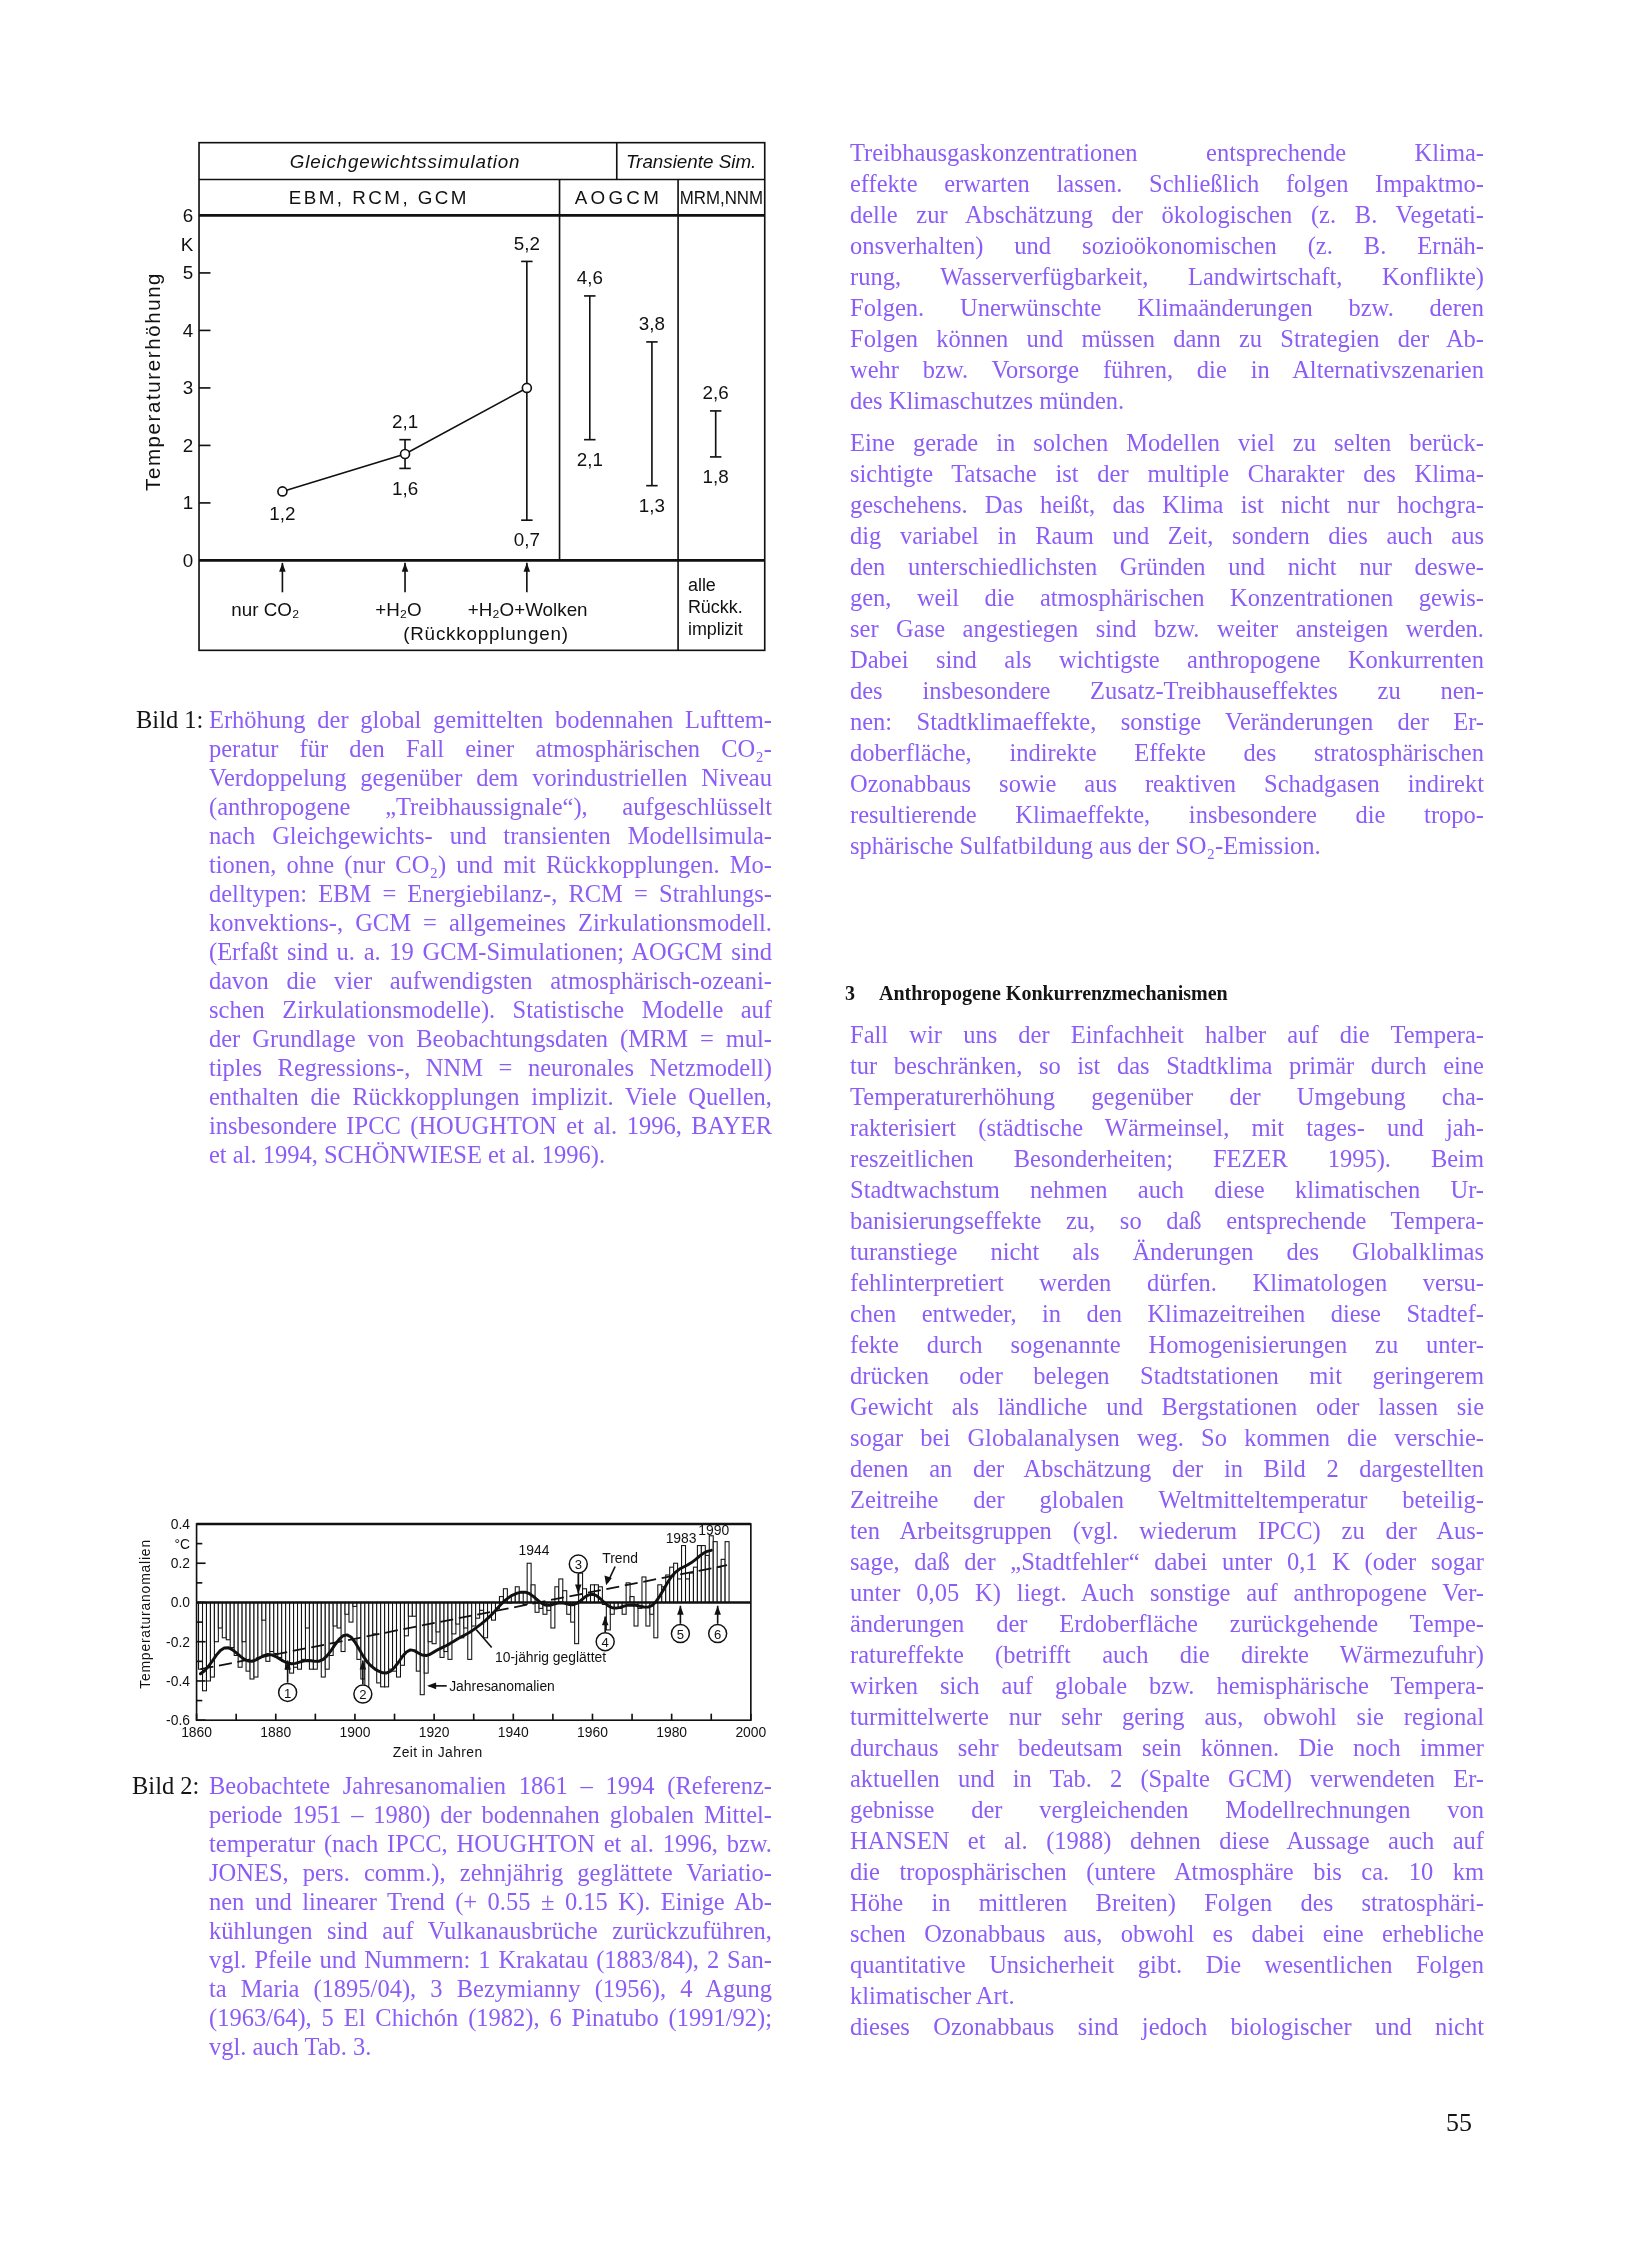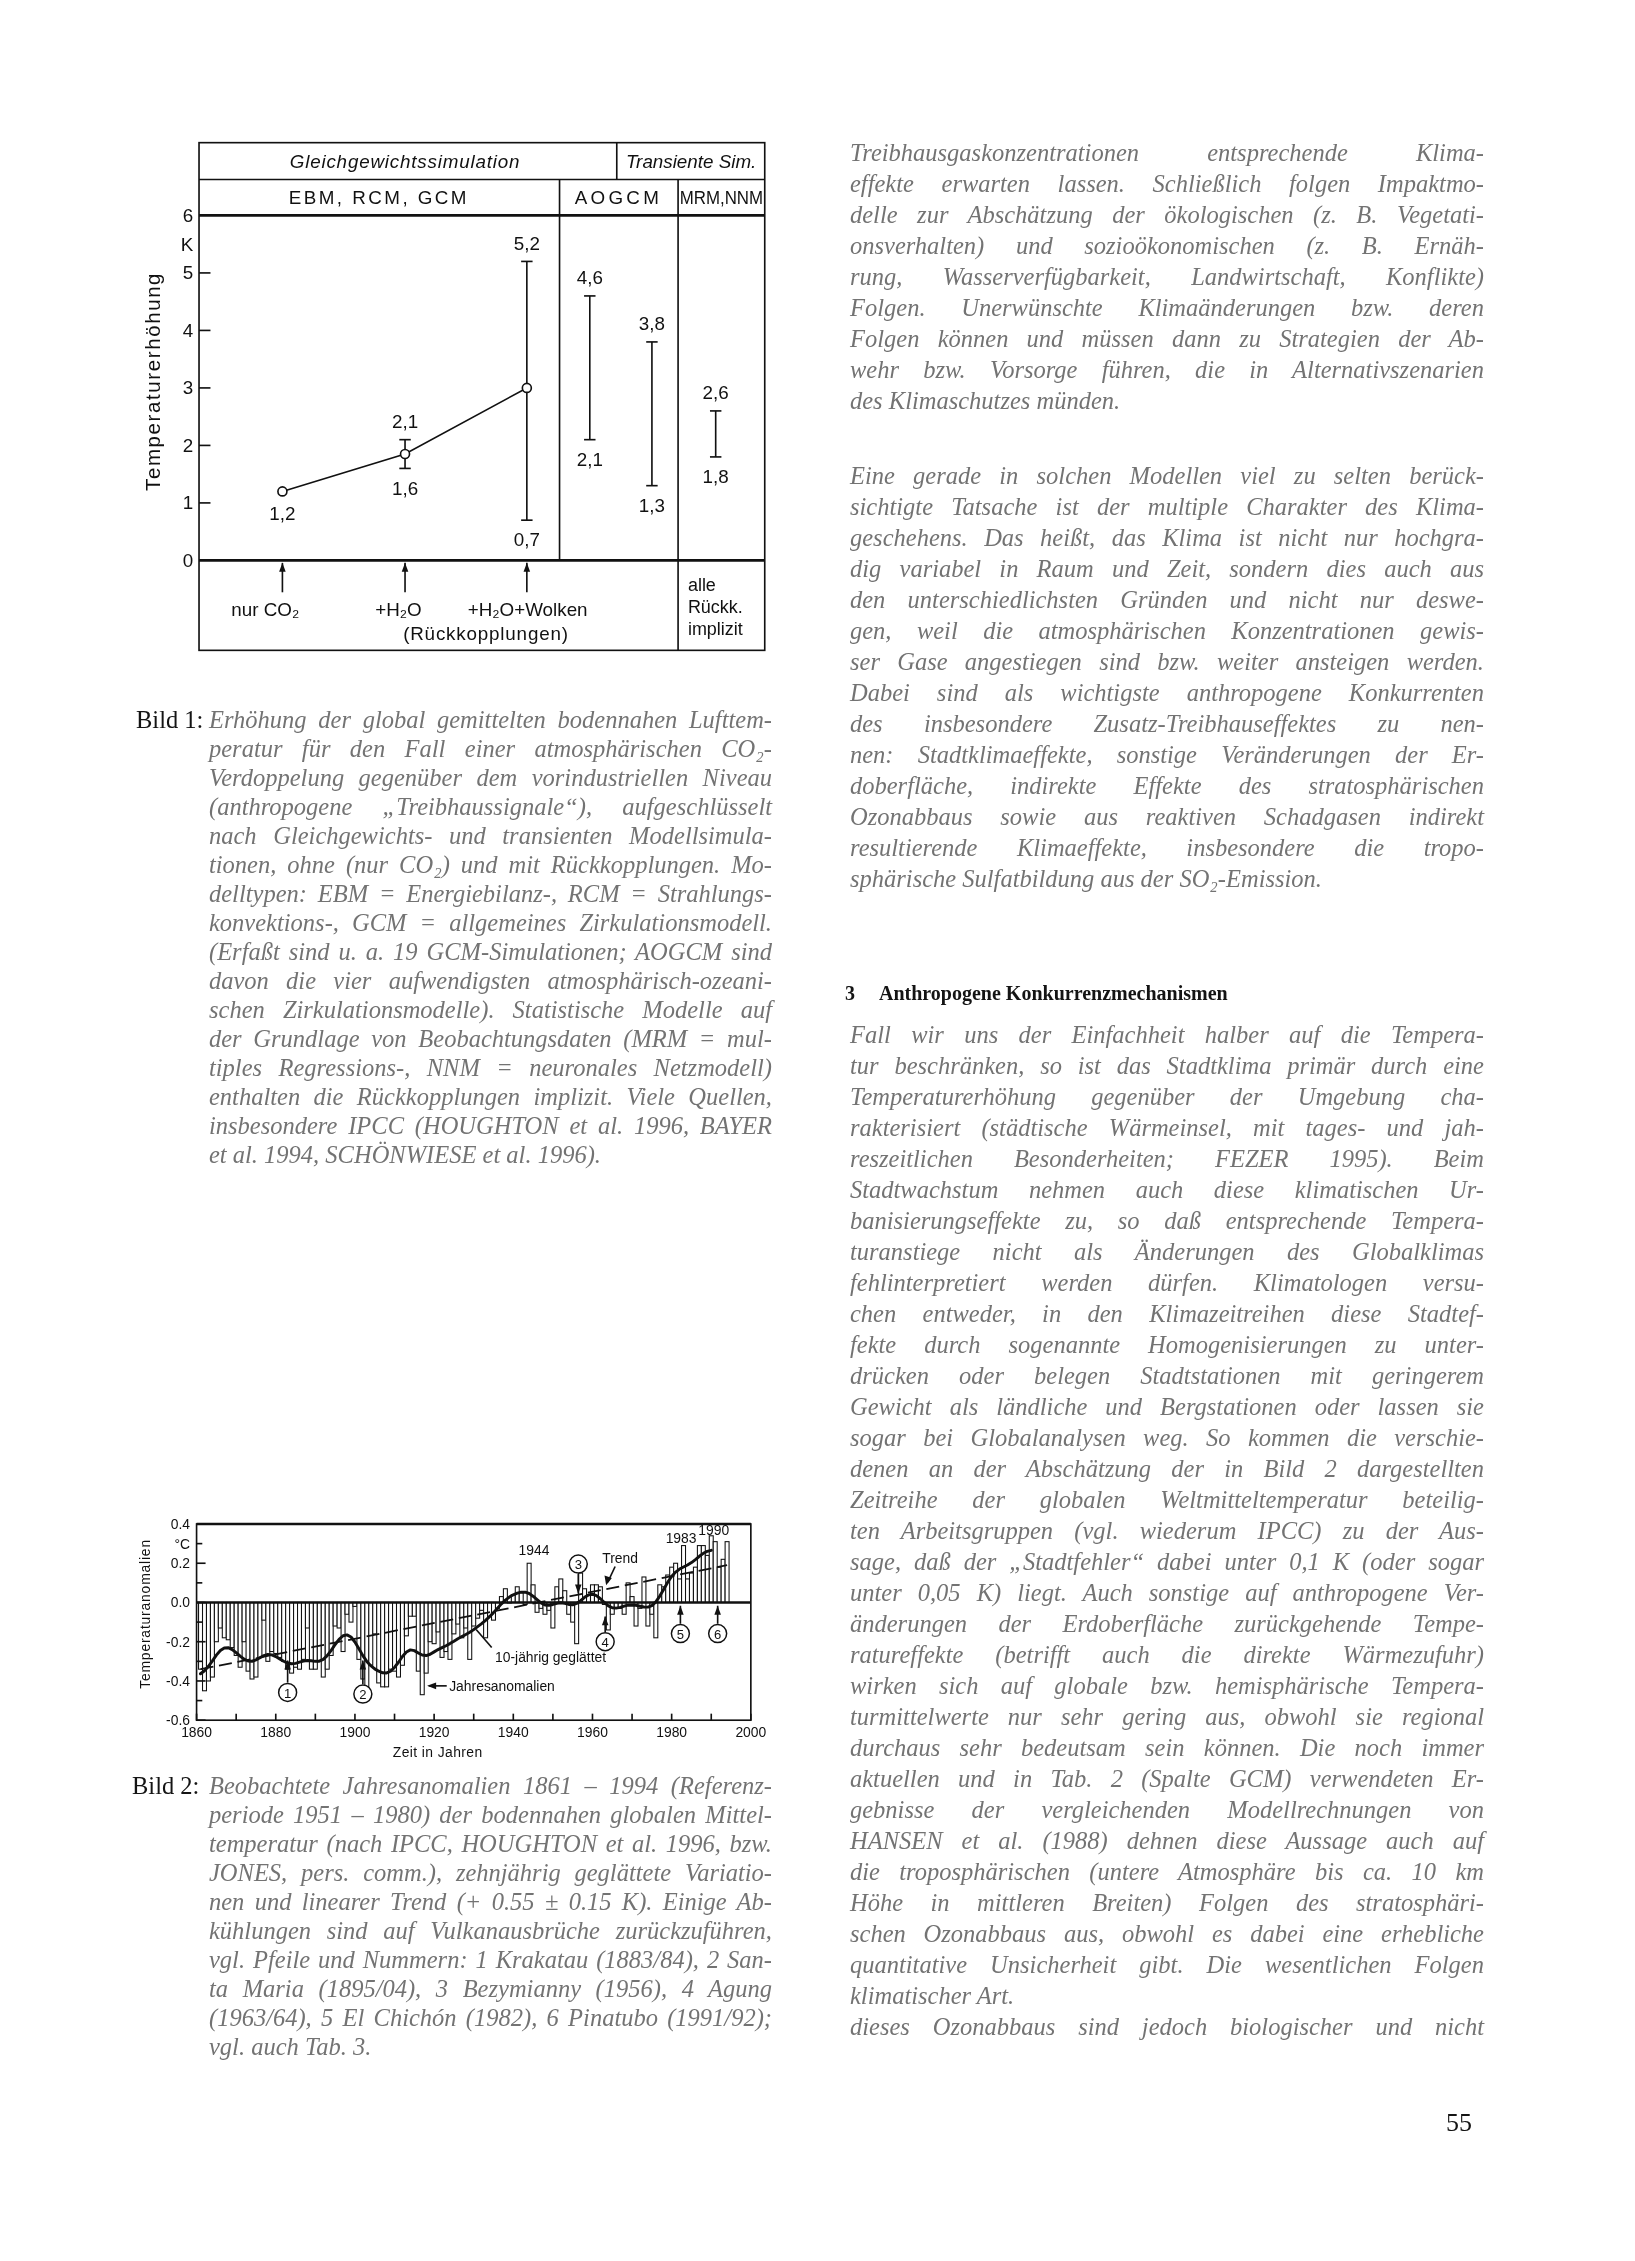--- a/index.html
+++ b/index.html
@@ -1,21 +1,21 @@
 <!DOCTYPE html>
 <html style="font-size:13px"><head>
 <meta charset="utf-8">
 <style>
   html, body { margin: 0; padding: 0; background: #ffffff; }
   #page { position: relative; width: 1636px; height: 2261px; background: #ffffff; overflow: hidden; color: #141414; font-family: "Liberation Serif", serif; }
-  .tblock { position: absolute; font-size: 24.5px; font-family: "Liberation Serif", serif; color: #737373; font-style: italic; }
+  .tblock { position: absolute; font-size: 24.5px; font-family: "Liberation Serif", serif; color: #8b5cf6; }
   .tline { white-space: nowrap; text-align: justify; text-align-last: justify; }
   .tline.last { text-align-last: left; }
   #p1 { left: 850px; top: 137px; width: 634px; line-height: 31px; }
-  #p2 { left: 850px; top: 460px; width: 634px; line-height: 31px; }
+  #p2 { left: 850px; top: 427px; width: 634px; line-height: 31px; }
   #p3 { left: 850px; top: 1019px; width: 634px; line-height: 31px; }
   #heading { position: absolute; left: 845px; top: 978px; height: 31px; line-height: 31px; font-size: 20px; font-weight: bold; font-family: "Liberation Serif", serif; white-space: nowrap; }
   #heading .num { display: inline-block; width: 34px; }
   .cap-label { position: absolute; font-size: 24.5px; font-family: "Liberation Serif", serif; white-space: nowrap; }
   #cap1-label { left: 136px; top: 705px; line-height: 29px; }
   #cap1 { left: 209px; top: 705px; width: 563px; line-height: 29px; }
   #cap2-label { left: 132px; top: 1771px; line-height: 29px; }
   #cap2 { left: 209px; top: 1771px; width: 563px; line-height: 29px; }
   #page-number { position: absolute; left: 1446px; top: 2107px; font-size: 26px; line-height: 31px; font-family: "Liberation Serif", serif; }
   svg.chart { position: absolute; overflow: visible; }

